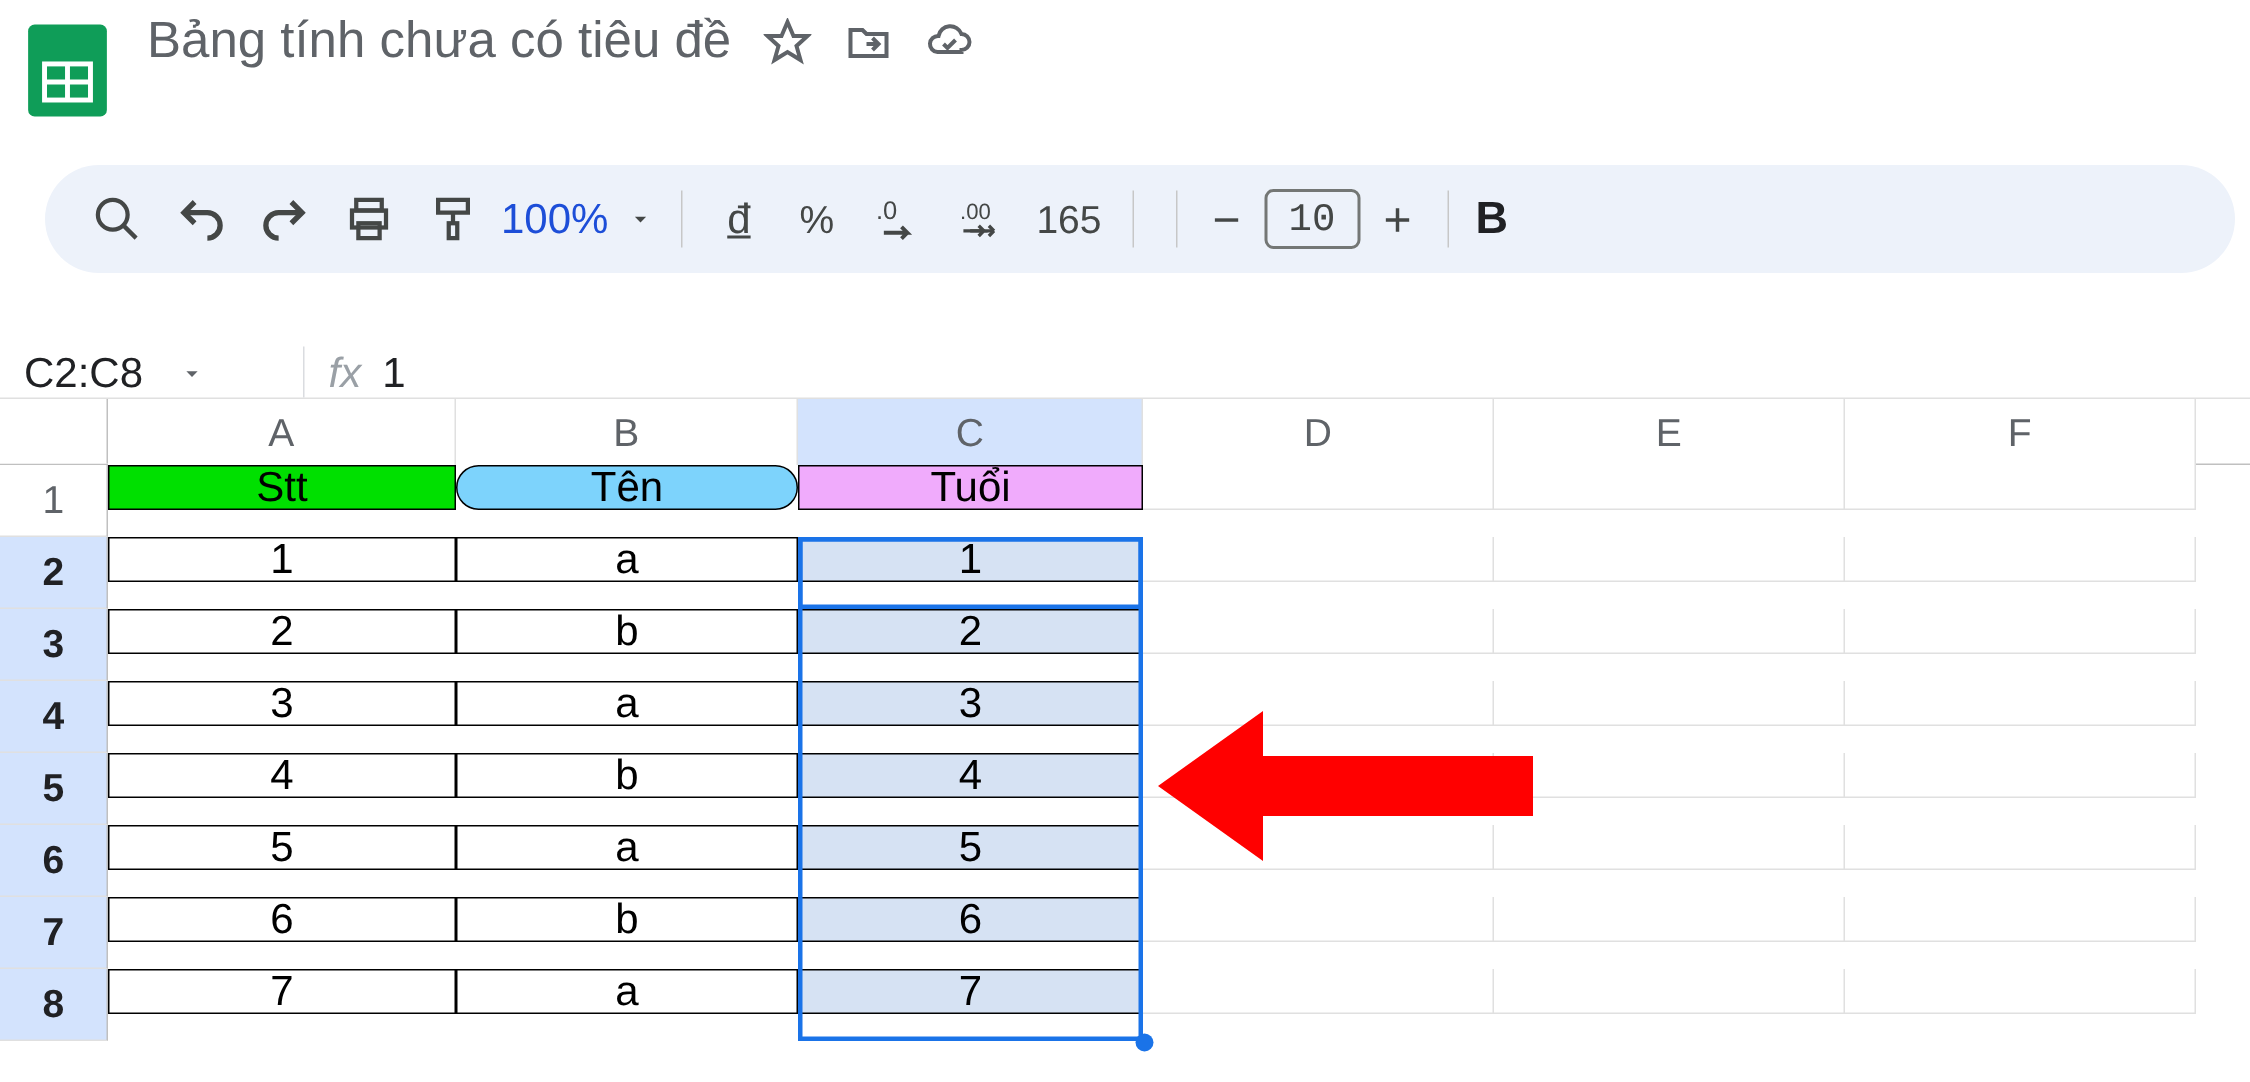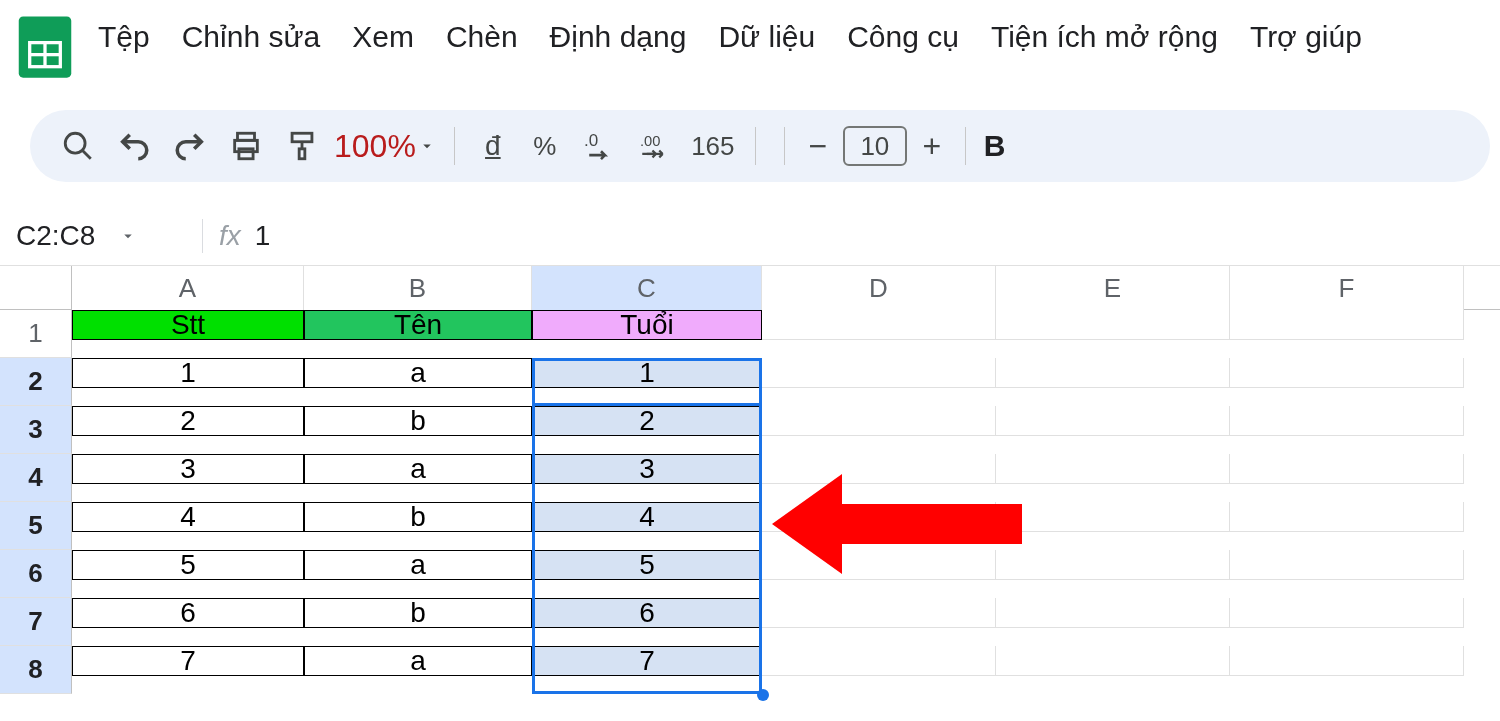--- a/index.html
+++ b/index.html
@@ -84,23 +84,23 @@
   .tbtn svg { width: 34px; height: 34px; }
   .sep {
     width: 1px;
     height: 38px;
     background: #c7c7c7;
     margin: 0 10px;
   }
   .zoom {
     display: flex;
     align-items: center;
-    gap: 2px;
-    font-size: 32px;
-    color: #b91c1c;
+    gap: 12px;
+    font-size: 28px;
+    color: #1d4ed8;
     cursor: pointer;
   }
   .currency {
     font-size: 28px;
     text-decoration: underline;
     color: #444746;
     cursor: pointer;
     width:40px;
     text-align:center;
   }
@@ -123,27 +123,28 @@
   }
   .fontsize .box {
     border: 2px solid #747775;
     border-radius: 6px;
     width: 64px;
     height: 40px;
     display:flex;
     align-items:center;
     justify-content:center;
     font-size: 26px;
+    font-family: Liberation Mono, monospace;
   }
   .fontsize .pm { cursor:pointer; font-size:32px; font-weight:300; width:30px; text-align:center;}
   .bold { font-weight:700; font-size:30px; cursor:pointer; }
   
   .fxrow {
     display: flex;
-    align-items: center;
+    align-items: flex-end;
     height: 60px;
     margin-top: 24px;
     padding-left: 16px;
     border-bottom: 1px solid #e0e0e0;
   }
   .namebox {
     display:flex;
     align-items:center;
     gap:24px;
     width: 170px;
@@ -205,21 +206,21 @@
     border-bottom:1px solid #e0e0e0;
     display:flex;
     align-items:center;
     justify-content:center;
     font-size:28px;
     color:#000;
   }
   .bordered { border:1px solid #000; }
   .selcol { background:#d6e2f3; }
   .hdr-green { background:#00e000; }
-  .hdr-yellow { background:#22c55e; }
+  .hdr-yellow { background:#7dd3fc;border-radius:24px; }
   .hdr-cyan { background:#f0abfc; }
   
   .sel-range {
     position:absolute;
     border:3px solid #1a73e8;
     pointer-events:none;
   }
   .sel-active {
     position:absolute;
     border:3px solid #1a73e8;
@@ -246,30 +247,40 @@
 <div class="header">
   <div class="logo">
     <svg viewBox="0 0 64 64">
       <rect x="8" y="4" width="48" height="56" rx="4" fill="#0f9d58"></rect>
       <rect x="18" y="28" width="28" height="22" fill="none" stroke="#fff" stroke-width="3"></rect>
       <line x1="18" y1="39" x2="46" y2="39" stroke="#fff" stroke-width="3"></line>
       <line x1="32" y1="28" x2="32" y2="50" stroke="#fff" stroke-width="3"></line>
     </svg>
   </div>
   <div class="doc-block">
-    <div class="menubar">
-      <div>Tệp</div>
-      <div>Chỉnh sửa</div>
-      <div>Xem</div>
-      <div>Chèn</div>
-      <div>Định dạng</div>
-      <div>Dữ liệu</div>
-      <div>Công cụ</div>
-      <div>Tiện ích mở rộng</div>
-      <div>Trợ giúp</div>
+    <div class="title-row">
+      <div class="doc-title">Bảng tính chưa có tiêu đề</div>
+      <div class="title-icon">
+        <svg viewBox="0 0 24 24" fill="none" stroke="#5f6368" stroke-width="2">
+          <polygon points="12,2 15,9 22,9 16.5,14 18.5,21 12,17 5.5,21 7.5,14 2,9 9,9"></polygon>
+        </svg>
+      </div>
+      <div class="title-icon">
+        <svg viewBox="0 0 24 24" fill="none" stroke="#5f6368" stroke-width="2">
+          <path d="M3 6h6l2 2h10v11H3z"></path>
+          <path d="M11 13h5"></path>
+            <path d="M14 10l3 3-3 3"></path>
+        </svg>
+      </div>
+      <div class="title-icon">
+        <svg viewBox="0 0 24 24" fill="none" stroke="#5f6368" stroke-width="2">
+          <path d="M18 16a4 4 0 0 0 0-8 6 6 0 0 0-11.5 1A4 4 0 0 0 6 17h12z"></path>
+          <path d="M9 13l2 2 4-4"></path>
+        </svg>
+      </div>
     </div>
   </div>
 </div>
 
 <div class="toolbar">
   <div class="tbtn">
     <svg viewBox="0 0 24 24" fill="none" stroke="#444746" stroke-width="2">
         <circle cx="10" cy="10" r="7"></circle>
         <line x1="15" y1="15" x2="21" y2="21"></line>
       </svg>

